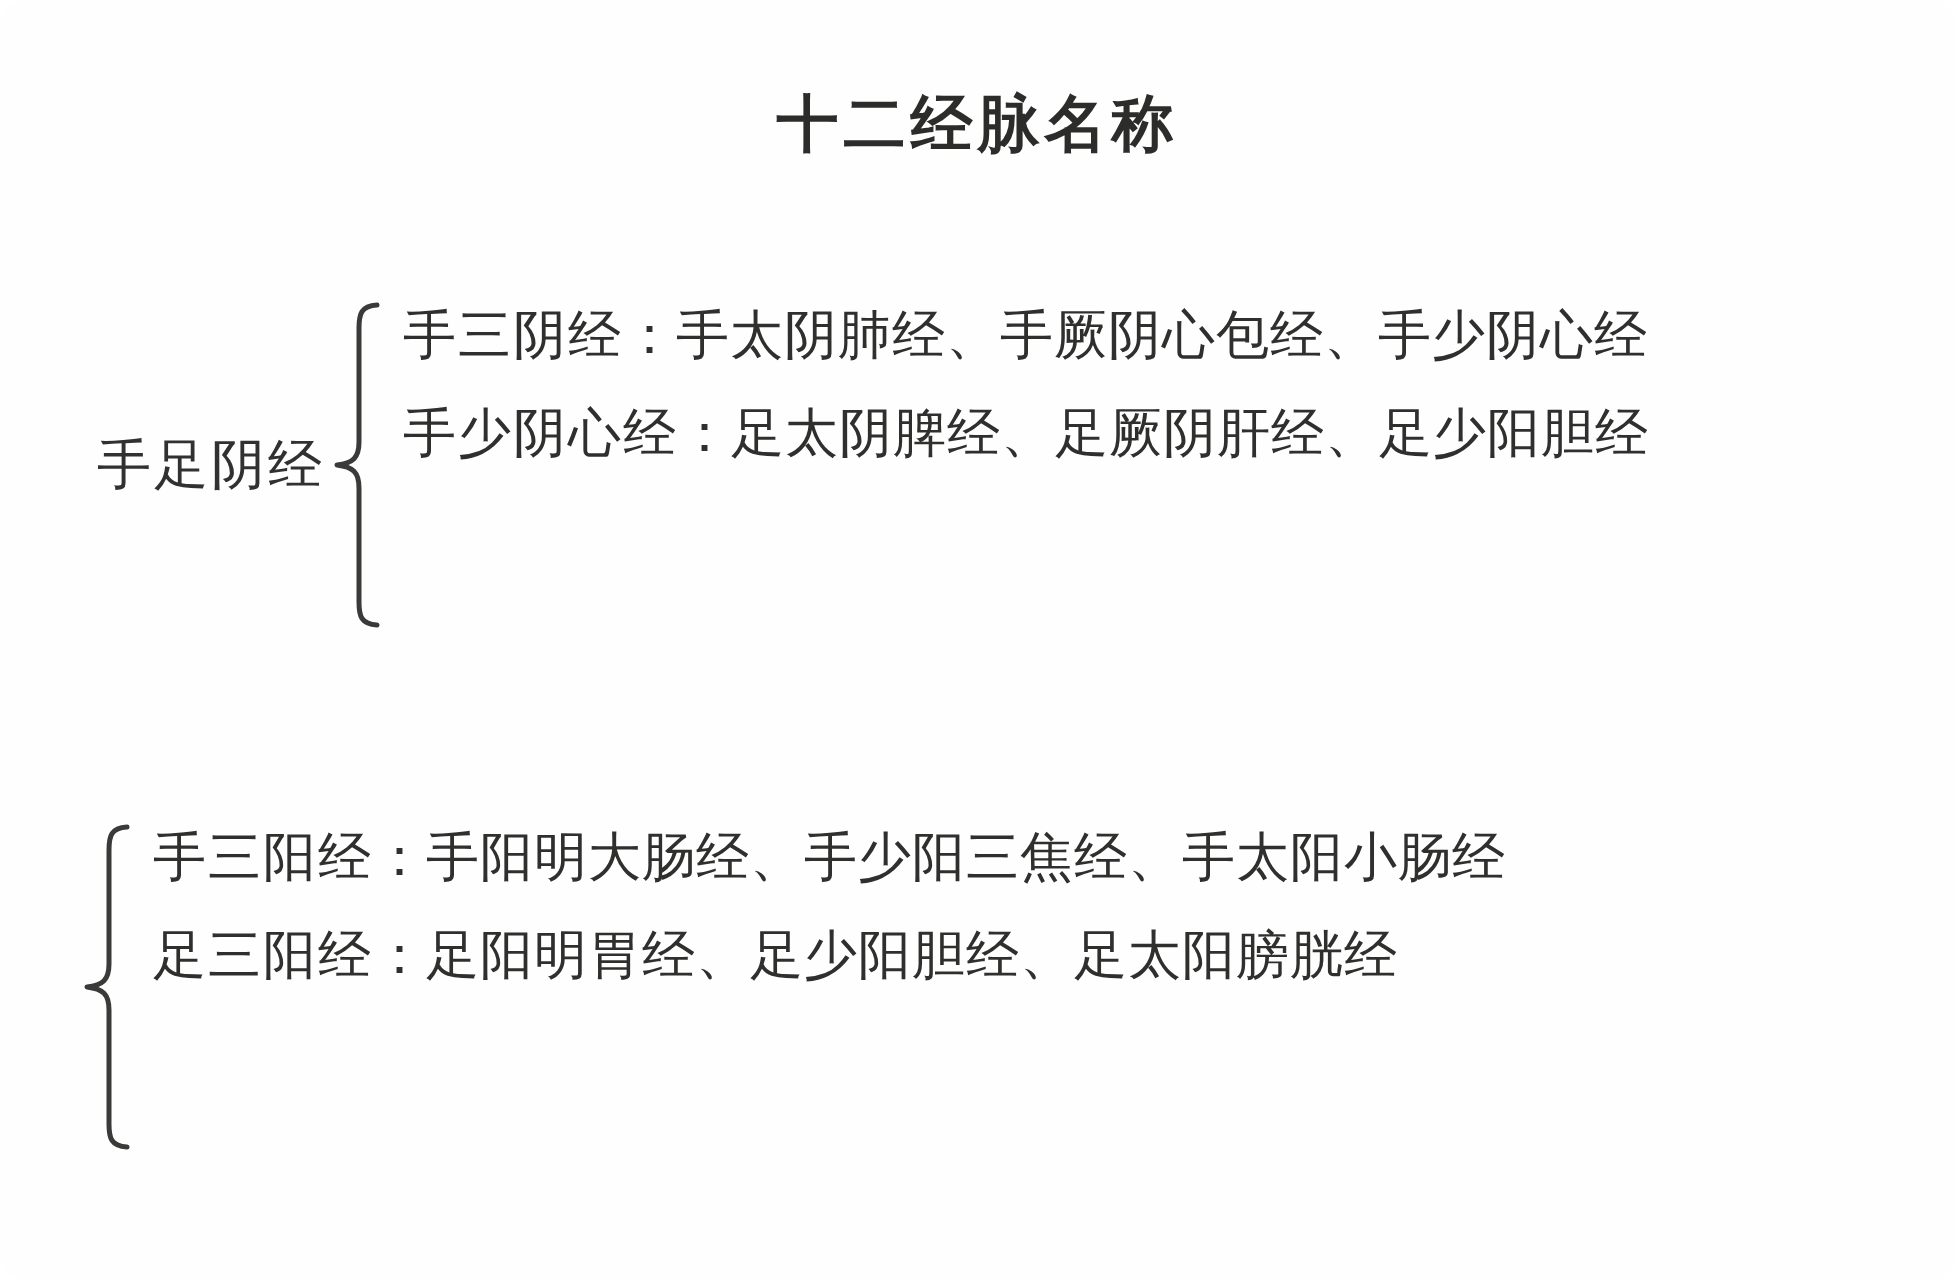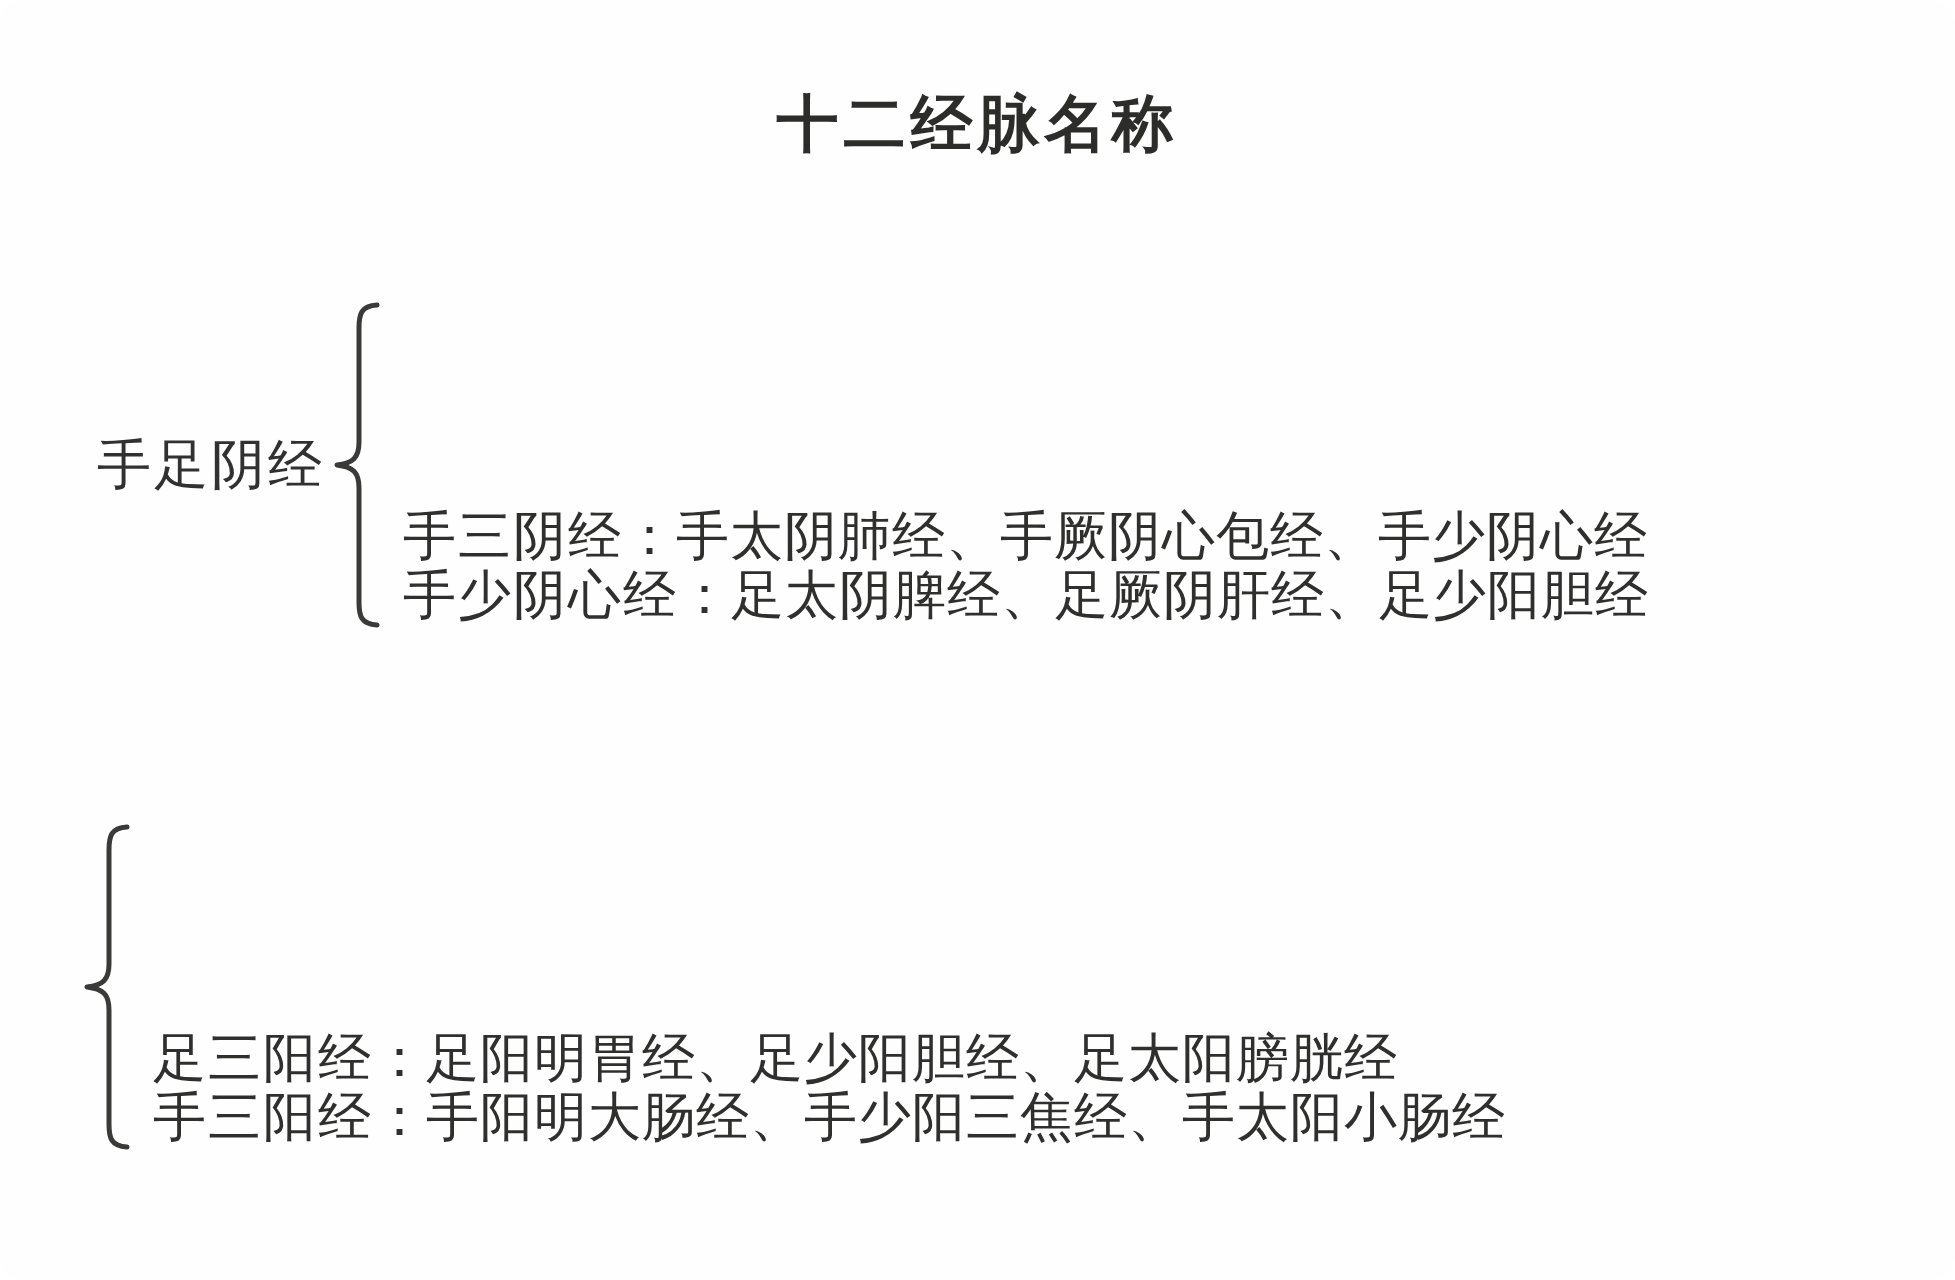--- a/index.html
+++ b/index.html
@@ -72,24 +72,25 @@
     fill: none;
     stroke: #3a3b39;
     stroke-width: 5;
     stroke-linecap: round;
     stroke-linejoin: round;
   }
 
   .branches {
     display: flex;
     flex-direction: column;
-    justify-content: flex-end;
+    justify-content: flex-start;
     height: 330px;
     padding: 6px 0;
     box-sizing: border-box;
+    gap: 40px;
   }
 
   .branch-line {
     font-size: 53px;
     letter-spacing: 1px;
     color: #2f302e;
     white-space: nowrap;
     line-height: 1.1;
     font-family: "DejaVu Serif", "Liberation Serif", serif;
   }
@@ -142,21 +143,21 @@
                C 30 6, 28 14, 28 28
                L 28 142
                C 28 158, 22 163, 6 165
                C 22 167, 28 172, 28 188
                L 28 302
                C 28 316, 30 324, 46 325"></path>
     </svg>
 
     <div class="branches">
       <div class="branch-line">
-        <span class="cat">足三阳经</span><span class="sep">：</span><span class="items">足阳明胃经、足少阳胆经、足太阳膀胱经</span>
+        <span class="cat">手三阳经</span><span class="sep">：</span><span class="items">手阳明大肠经、手少阳三焦经、手太阳小肠经</span>
       </div>
       <div class="branch-line">
-        <span class="cat">手三阳经</span><span class="sep">：</span><span class="items">手阳明大肠经、手少阳三焦经、手太阳小肠经</span>
+        <span class="cat">足三阳经</span><span class="sep">：</span><span class="items">足阳明胃经、足少阳胆经、足太阳膀胱经</span>
       </div>
     </div>
   </div>
 
 </div>
 
 </body></html>

